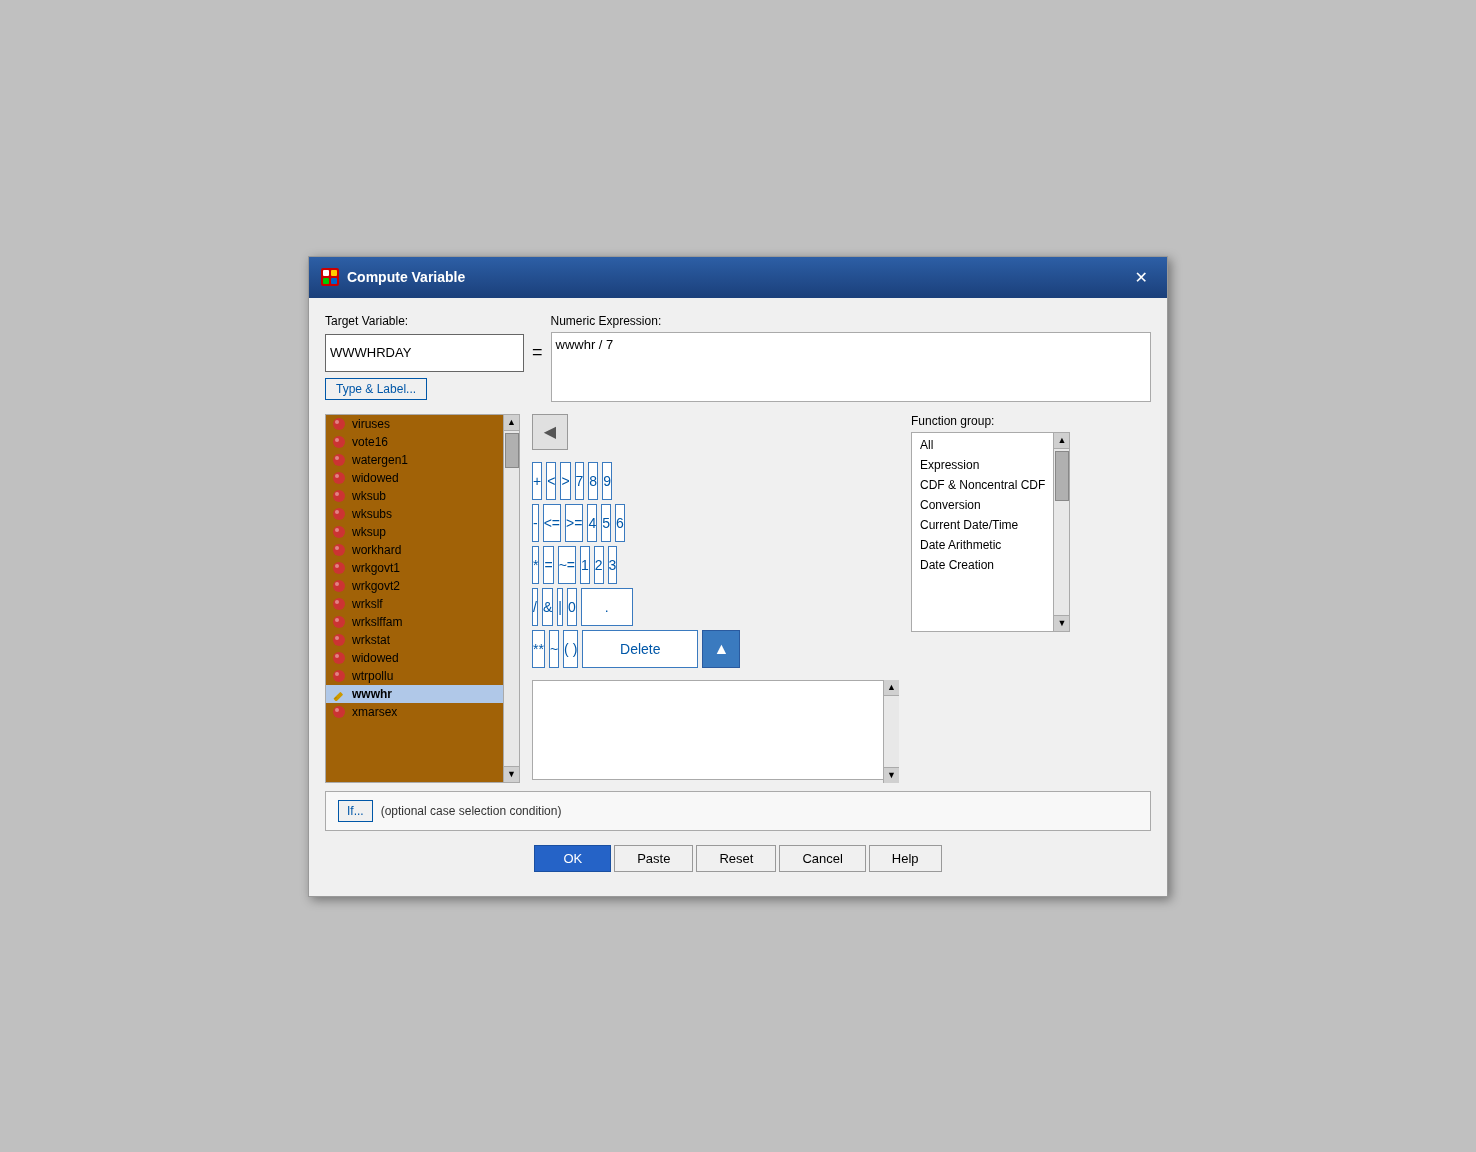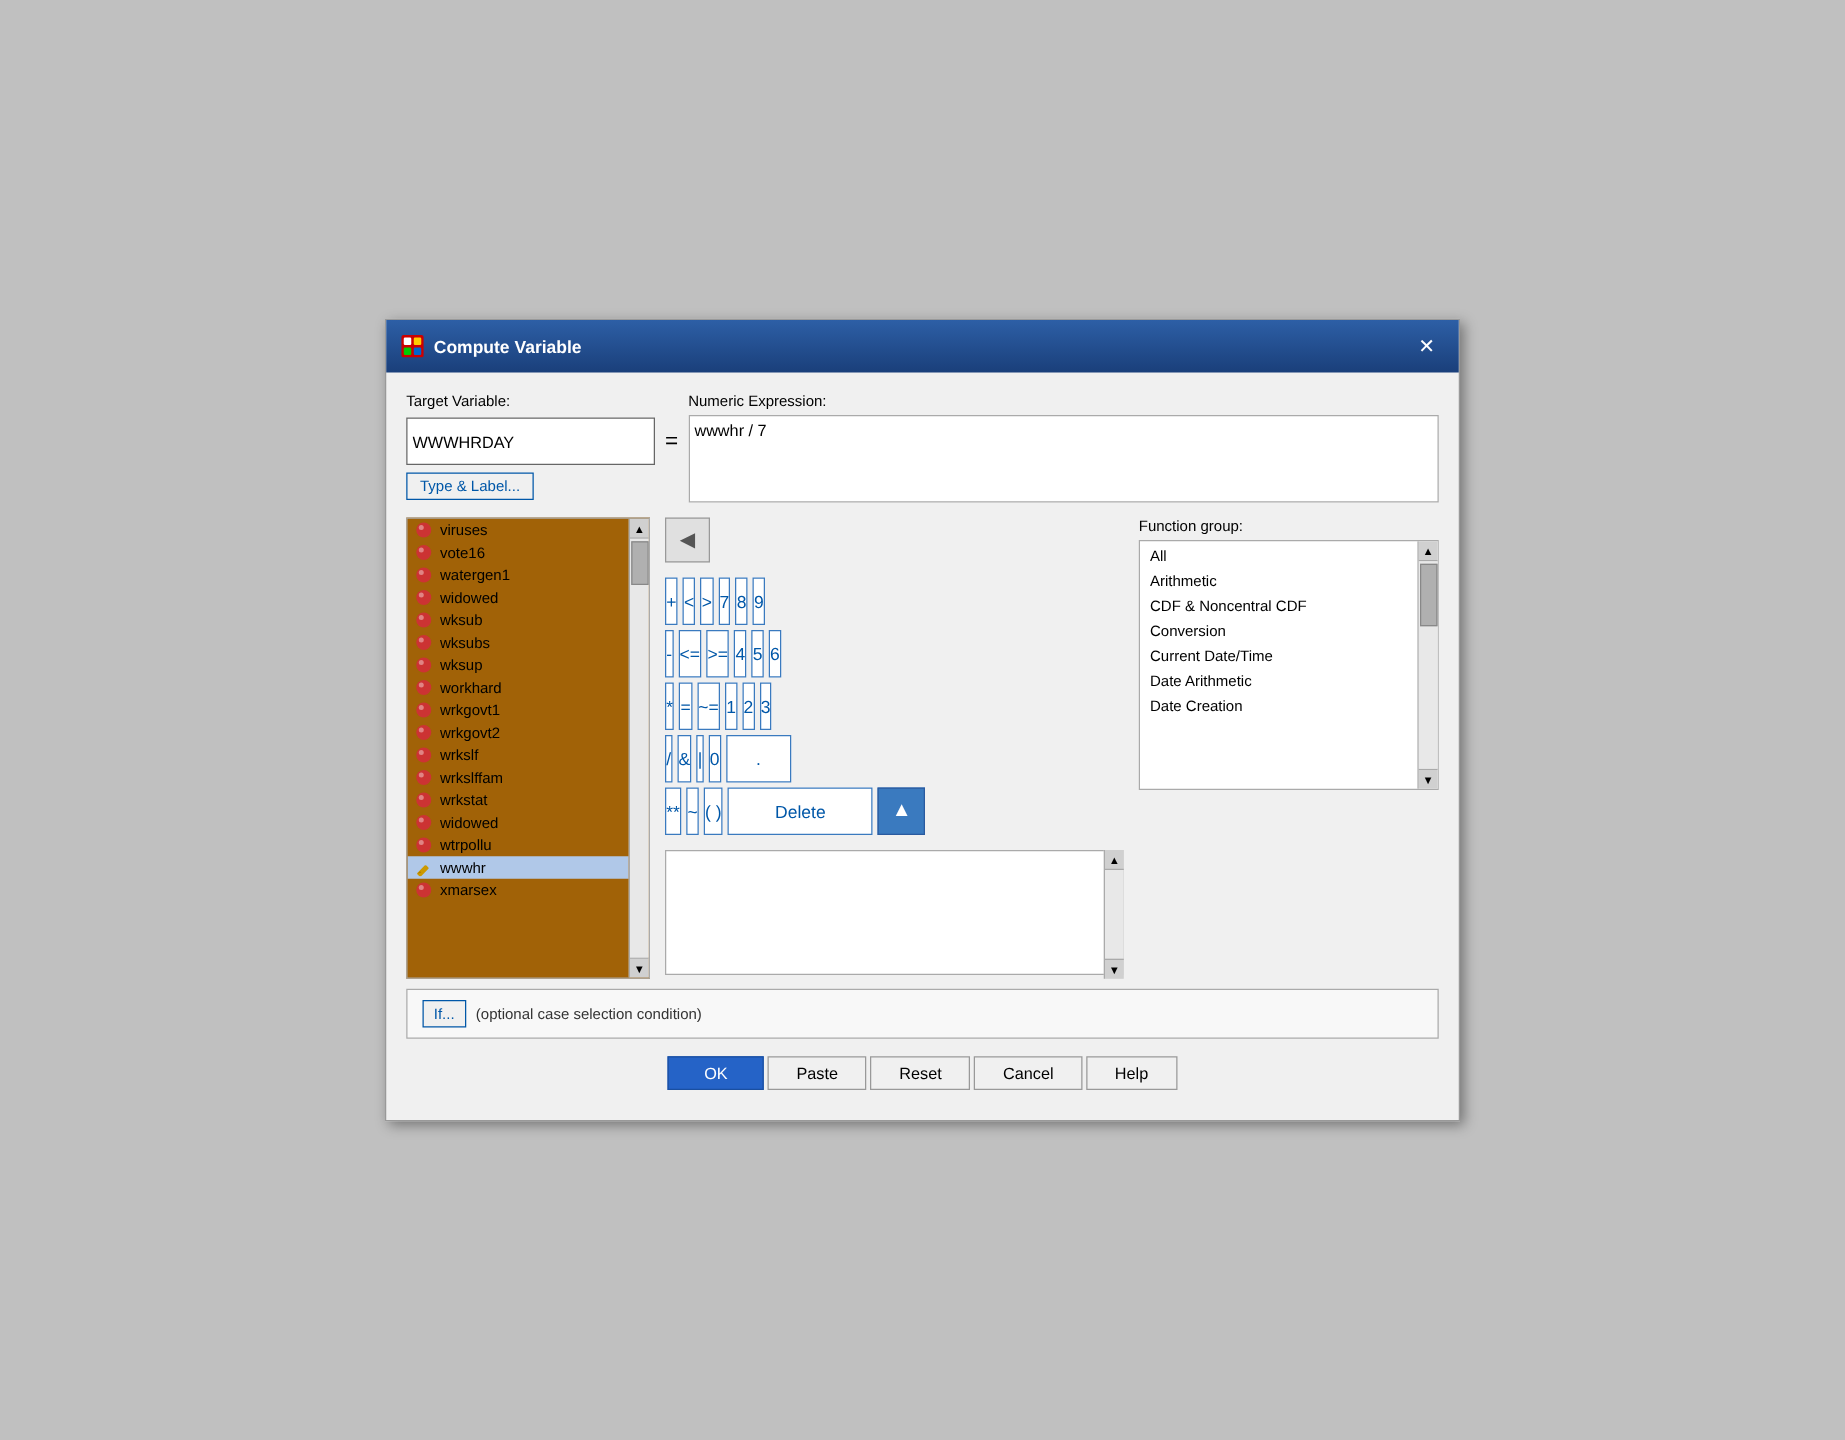--- a/index.html
+++ b/index.html
@@ -127,21 +127,21 @@
       flex: 1;
     }
     .var-item {
       display: flex;
       align-items: center;
       padding: 2px 6px;
       gap: 6px;
       cursor: default;
       font-size: 12px;
     }
-    .var-item.selected { background: #b0c8e8; }
+    .var-item.selected { background: #b0c8e8; font-weight: bold; }
     .var-icon {
       width: 14px;
       height: 14px;
       flex-shrink: 0;
     }
     .middle-panel {
       flex: 1;
       display: flex;
       flex-direction: column;
       gap: 8px;
@@ -193,21 +193,20 @@
       border: 1px solid #aaa;
       background: white;
       resize: none;
       font-family: inherit;
       font-size: 13px;
       padding: 4px;
     }
     .right-panel {
       width: 240px;
       display: flex;
-      flex-direction: column;
       gap: 8px;
     }
     .function-group-section {
       display: flex;
       flex-direction: column;
       gap: 4px;
     }
     .func-list-container {
       border: 1px solid #aaa;
       background: white;
@@ -521,21 +520,21 @@
           </div>
         </div>
       </div>
 
       <div class="right-panel">
         <div class="function-group-section">
           <span class="section-label">Function group:</span>
           <div class="func-list-container">
             <div class="func-list">
               <div class="func-item">All</div>
-              <div class="func-item">Arithmetic</div>
+              <div class="func-item">Expression</div>
               <div class="func-item">CDF &amp; Noncentral CDF</div>
               <div class="func-item">Conversion</div>
               <div class="func-item">Current Date/Time</div>
               <div class="func-item">Date Arithmetic</div>
               <div class="func-item">Date Creation</div>
             </div>
             <div style="width:16px;background:#e8e8e8;border-left:1px solid #aaa;display:flex;flex-direction:column;">
               <div style="height:16px;background:#d0d0d0;border-bottom:1px solid #aaa;display:flex;align-items:center;justify-content:center;font-size:9px;cursor:pointer;">▲</div>
               <div style="flex:1;background:#e8e8e8;position:relative;">
                 <div style="width:14px;height:50px;background:#b0b0b0;border:1px solid #888;margin:2px auto;"></div>

